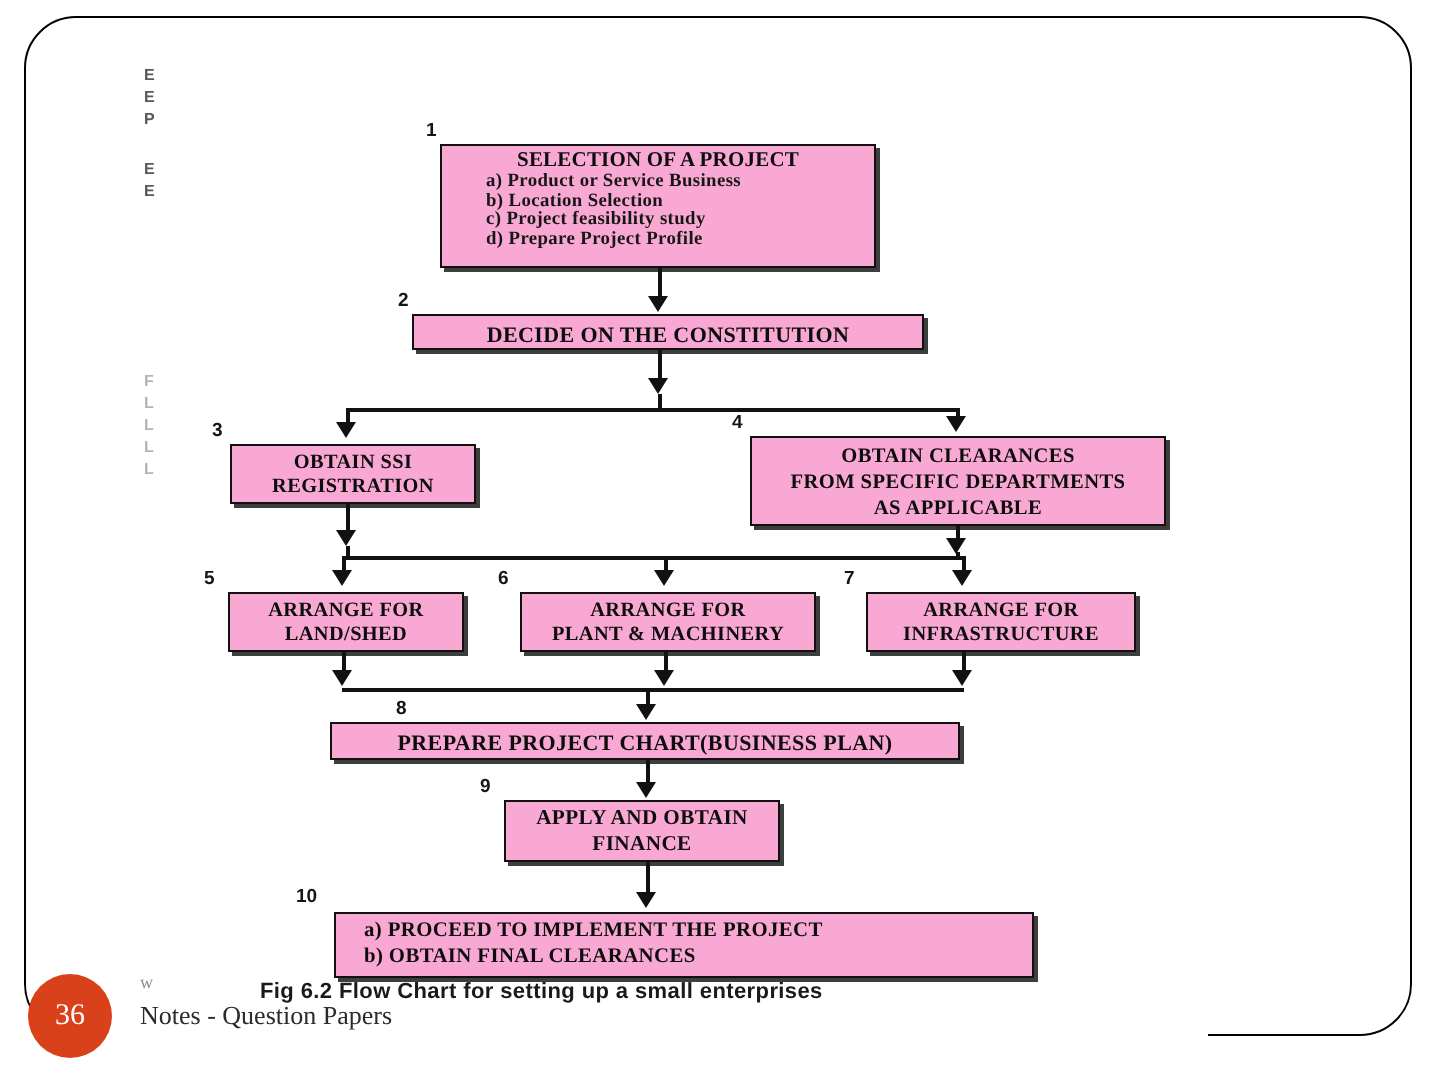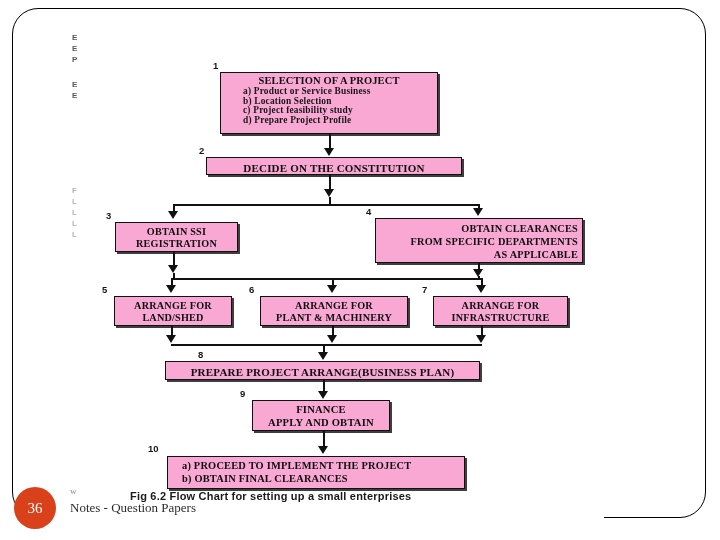--- a/index.html
+++ b/index.html
@@ -132,21 +132,21 @@
 
   #box2 { left: 136px; top: 139px; width: 256px; height: 18px; font-size: 11px; }
   #box2 .line { line-height: 16px; }
 
   #box3 { left: 45px; top: 204px; width: 123px; height: 30px; font-size: 10.2px; }
   #box3 .box-inner { padding-top: 3px; }
   #box3 .line { line-height: 12px; }
 
   #box4 { left: 305px; top: 200px; width: 208px; height: 45px; font-size: 10.3px; }
   #box4 .box-inner { padding-top: 3px; }
-  #box4 .line { line-height: 13px; text-align: right; }
+  #box4 .line { line-height: 13px; }
 
   #box5 { left: 44px; top: 278px; width: 118px; height: 30px; font-size: 10.2px; }
   #box5 .box-inner { padding-top: 3px; }
   #box5 .line { line-height: 12px; }
 
   #box6 { left: 190px; top: 278px; width: 148px; height: 30px; font-size: 10.2px; }
   #box6 .box-inner { padding-top: 3px; }
   #box6 .line { line-height: 12px; }
 
   #box7 { left: 363px; top: 278px; width: 135px; height: 30px; font-size: 10.2px; }
@@ -154,21 +154,21 @@
   #box7 .line { line-height: 12px; }
 
   #box8 { left: 95px; top: 343px; width: 315px; height: 19px; font-size: 11px; }
   #box8 .line { line-height: 17px; }
 
   #box9 { left: 182px; top: 382px; width: 138px; height: 31px; font-size: 10.6px; }
   #box9 .box-inner { padding-top: 3px; }
   #box9 .line { line-height: 12.5px; }
 
   #box10 {
-    left: 97px; top: 438px; width: 298px; height: 33px;
+    left: 97px; top: 438px; width: 350px; height: 33px;
     text-align: left; font-size: 10.4px;
   }
   #box10 ul { list-style: none; margin: 0; padding: 3px 0 0 14px; }
   #box10 li { line-height: 12.5px; white-space: nowrap; font-weight: bold; }
 
   
   .step-num {
     position: absolute;
     font-size: 9.5px;
     font-weight: bold;
@@ -384,28 +384,28 @@
 
     <div class="box" id="box7">
       <span class="box-inner">
         <span class="line">ARRANGE FOR</span>
         <span class="line">INFRASTRUCTURE</span>
       </span>
     </div>
 
     <div class="box" id="box8">
       <span class="box-inner">
-        <span class="line">PREPARE PROJECT ARRANGE(BUSINESS PLAN)</span>
+        <span class="line">PREPARE PROJECT CHART(BUSINESS PLAN)</span>
       </span>
     </div>
 
     <div class="box" id="box9">
       <span class="box-inner">
+        <span class="line">APPLY AND OBTAIN</span>
         <span class="line">FINANCE</span>
-        <span class="line">APPLY AND OBTAIN</span>
       </span>
     </div>
 
     <div class="box" id="box10">
       <ul>
         <li>a) PROCEED TO IMPLEMENT THE PROJECT</li>
         <li>b) OBTAIN FINAL CLEARANCES</li>
       </ul>
     </div>
 

